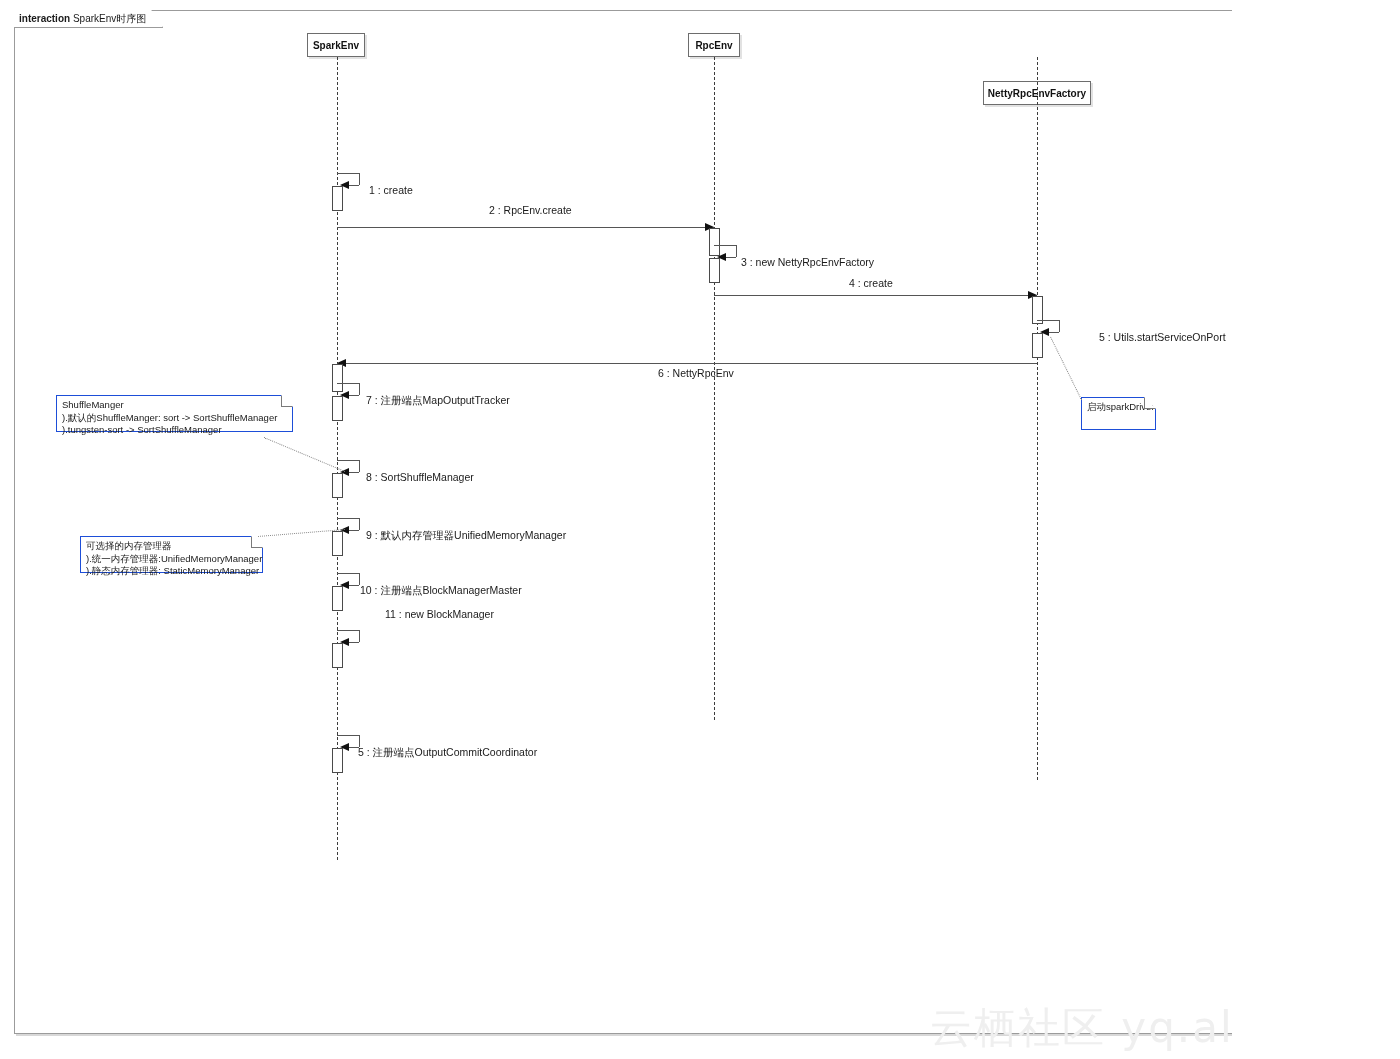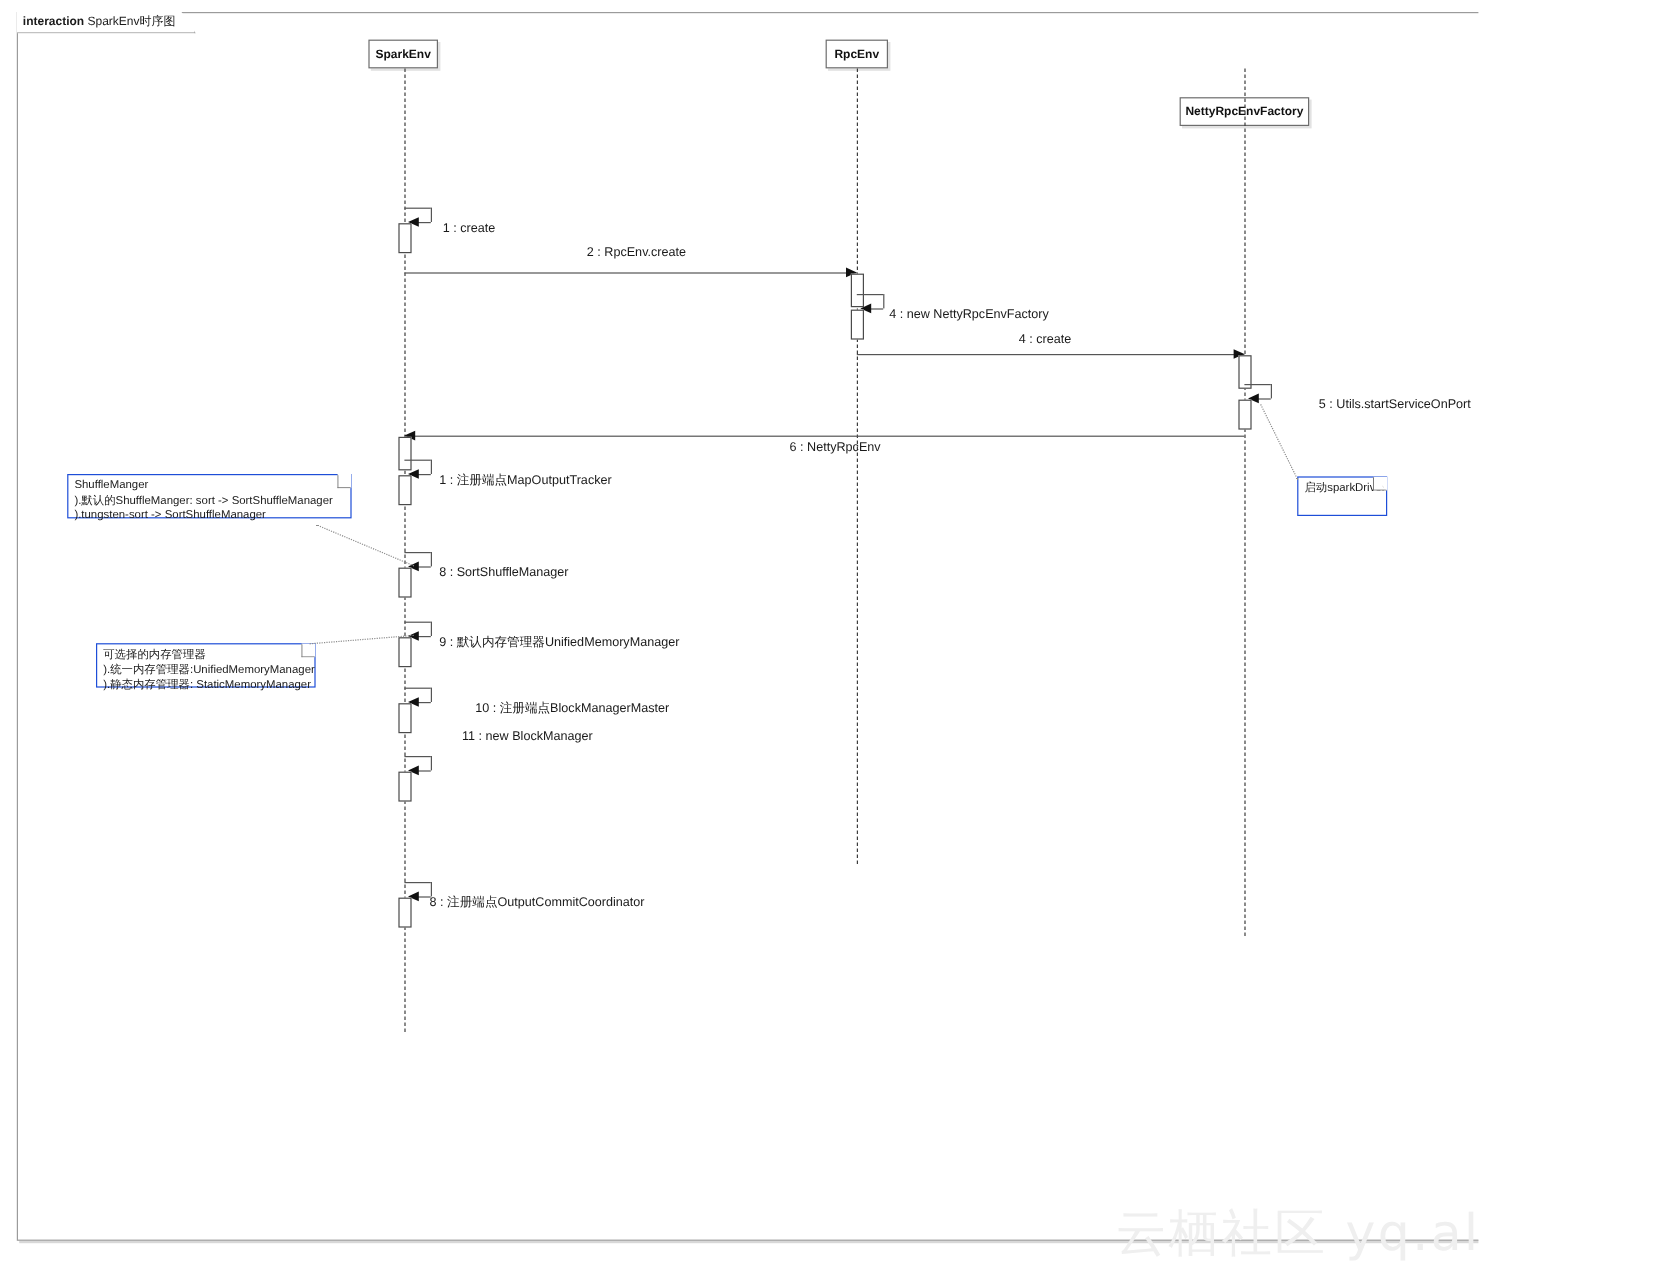--- a/index.html
+++ b/index.html
@@ -203,71 +203,71 @@
       <div class="msg-label" style="left: 369px; top: 184px;">1 : create</div>
       <div class="self-top" style="left: 337px; top: 173px; width: 22px;"></div>
       <div class="self-right" style="left: 359px; top: 173px; height: 12px;"></div>
       <div class="self-bottom" style="left: 343px; top: 185px; width: 16px;"></div>
       <div class="arrowhead-l" style="left: 340px; top: 181px;"></div>
       <div class="activation" style="left: 331.5px; top: 186px; height: 25px;"></div>
       <div class="msg-label" style="left: 489px; top: 204px;">2 : RpcEnv.create</div>
       <div class="msg-line" style="left: 337px; top: 227px; width: 377px;"></div>
       <div class="arrowhead-r" style="left: 705px; top: 223px;"></div>
       <div class="activation" style="left: 708.5px; top: 228px; height: 28px;"></div>
-      <div class="msg-label" style="left: 741px; top: 256px;">4 : new NettyRpcEnvFactory</div>
+      <div class="msg-label" style="left: 741px; top: 256px;">3 : new NettyRpcEnvFactory</div>
       <div class="self-top" style="left: 714px; top: 245px; width: 22px;"></div>
       <div class="self-right" style="left: 736px; top: 245px; height: 12px;"></div>
       <div class="self-bottom" style="left: 720px; top: 257px; width: 16px;"></div>
       <div class="arrowhead-l" style="left: 717px; top: 253px;"></div>
       <div class="activation" style="left: 708.5px; top: 258px; height: 25px;"></div>
       <div class="msg-label" style="left: 849px; top: 277px;">4 : create</div>
       <div class="msg-line" style="left: 714px; top: 295px; width: 323px;"></div>
       <div class="arrowhead-r" style="left: 1028px; top: 291px;"></div>
       <div class="activation" style="left: 1031.5px; top: 296px; height: 28px;"></div>
       <div class="msg-label" style="left: 1075px; top: 331px; margin-left: 24px;">5 : Utils.startServiceOnPort</div>
       <div class="self-top" style="left: 1037px; top: 320px; width: 22px;"></div>
       <div class="self-right" style="left: 1059px; top: 320px; height: 12px;"></div>
       <div class="self-bottom" style="left: 1043px; top: 332px; width: 16px;"></div>
       <div class="arrowhead-l" style="left: 1040px; top: 328px;"></div>
       <div class="activation" style="left: 1031.5px; top: 333px; height: 25px;"></div>
       <div class="msg-label" style="left: 658px; top: 367px;">6 : NettyRpcEnv</div>
       <div class="msg-line" style="left: 337px; top: 363px; width: 700px;"></div>
       <div class="arrowhead-l" style="left: 337px; top: 359px;"></div>
       <div class="activation" style="left: 331.5px; top: 364px; height: 28px;"></div>
-      <div class="msg-label" style="left: 366px; top: 394px;">1 : 注册端点MapOutputTracker</div>
+      <div class="msg-label" style="left: 366px; top: 394px;">7 : 注册端点MapOutputTracker</div>
       <div class="self-top" style="left: 337px; top: 383px; width: 22px;"></div>
       <div class="self-right" style="left: 359px; top: 383px; height: 12px;"></div>
       <div class="self-bottom" style="left: 343px; top: 395px; width: 16px;"></div>
       <div class="arrowhead-l" style="left: 340px; top: 391px;"></div>
       <div class="activation" style="left: 331.5px; top: 396px; height: 25px;"></div>
       <div class="msg-label" style="left: 366px; top: 471px;">8 : SortShuffleManager</div>
       <div class="self-top" style="left: 337px; top: 460px; width: 22px;"></div>
       <div class="self-right" style="left: 359px; top: 460px; height: 12px;"></div>
       <div class="self-bottom" style="left: 343px; top: 472px; width: 16px;"></div>
       <div class="arrowhead-l" style="left: 340px; top: 468px;"></div>
       <div class="activation" style="left: 331.5px; top: 473px; height: 25px;"></div>
       <div class="msg-label" style="left: 366px; top: 529px;">9 : 默认内存管理器UnifiedMemoryManager</div>
       <div class="self-top" style="left: 337px; top: 518px; width: 22px;"></div>
       <div class="self-right" style="left: 359px; top: 518px; height: 12px;"></div>
       <div class="self-bottom" style="left: 343px; top: 530px; width: 16px;"></div>
       <div class="arrowhead-l" style="left: 340px; top: 526px;"></div>
       <div class="activation" style="left: 331.5px; top: 531px; height: 25px;"></div>
-      <div class="msg-label" style="left: 360px; top: 584px; margin-left: 36px;">10 : 注册端点BlockManagerMaster</div>
+      <div class="msg-label" style="left: 360px; top: 584px;">10 : 注册端点BlockManagerMaster</div>
       <div class="self-top" style="left: 337px; top: 573px; width: 22px;"></div>
       <div class="self-right" style="left: 359px; top: 573px; height: 12px;"></div>
       <div class="self-bottom" style="left: 343px; top: 585px; width: 16px;"></div>
       <div class="arrowhead-l" style="left: 340px; top: 581px;"></div>
       <div class="activation" style="left: 331.5px; top: 586px; height: 25px;"></div>
       <div class="msg-label" style="left: 385px; top: 608px;">11 : new BlockManager</div>
       <div class="self-top" style="left: 337px; top: 630px; width: 22px;"></div>
       <div class="self-right" style="left: 359px; top: 630px; height: 12px;"></div>
       <div class="self-bottom" style="left: 343px; top: 642px; width: 16px;"></div>
       <div class="arrowhead-l" style="left: 340px; top: 638px;"></div>
       <div class="activation" style="left: 331.5px; top: 643px; height: 25px;"></div>
-      <div class="msg-label" style="left: 358px; top: 746px;">8 : 注册端点OutputCommitCoordinator</div>
+      <div class="msg-label" style="left: 358px; top: 746px;">5 : 注册端点OutputCommitCoordinator</div>
       <div class="self-top" style="left: 337px; top: 735px; width: 22px;"></div>
       <div class="self-right" style="left: 359px; top: 735px; height: 12px;"></div>
       <div class="self-bottom" style="left: 343px; top: 747px; width: 16px;"></div>
       <div class="arrowhead-l" style="left: 340px; top: 743px;"></div>
       <div class="activation" style="left: 331.5px; top: 748px; height: 25px;"></div>
     </div>
   <div id="notes-layer">
       <div class="note" style="left: 56px; top: 395px; width: 237px; height: 37px;">
         <span class="note-line">ShuffleManger</span>
         <span class="note-line">).默认的ShuffleManger: sort  -&gt;  SortShuffleManager</span>

